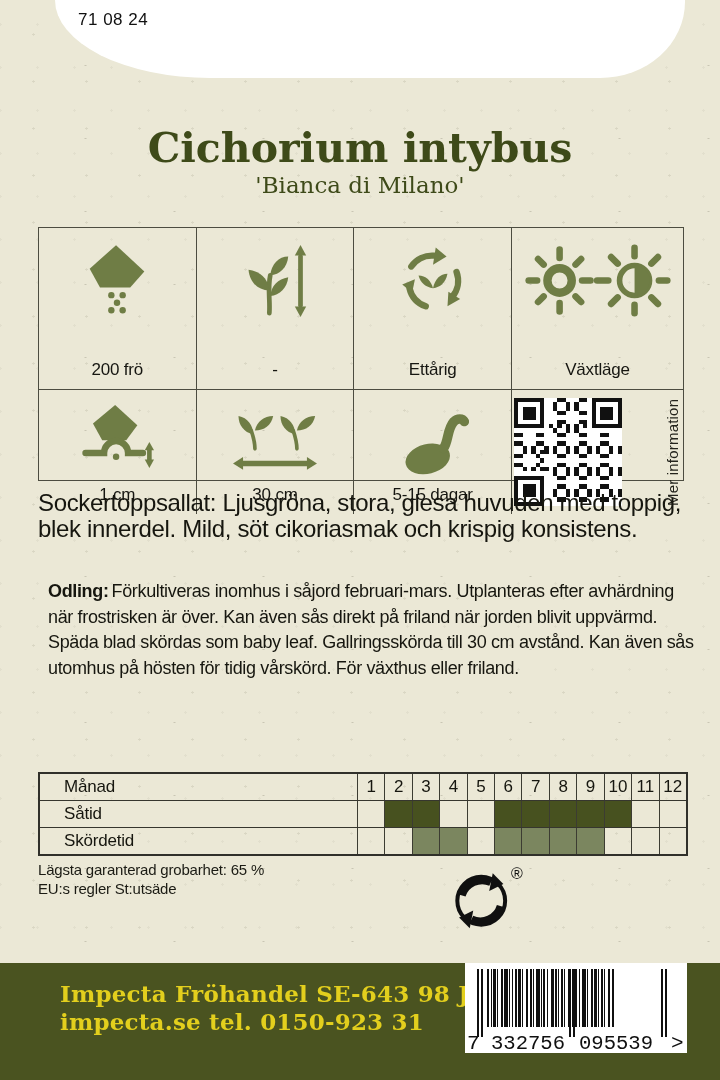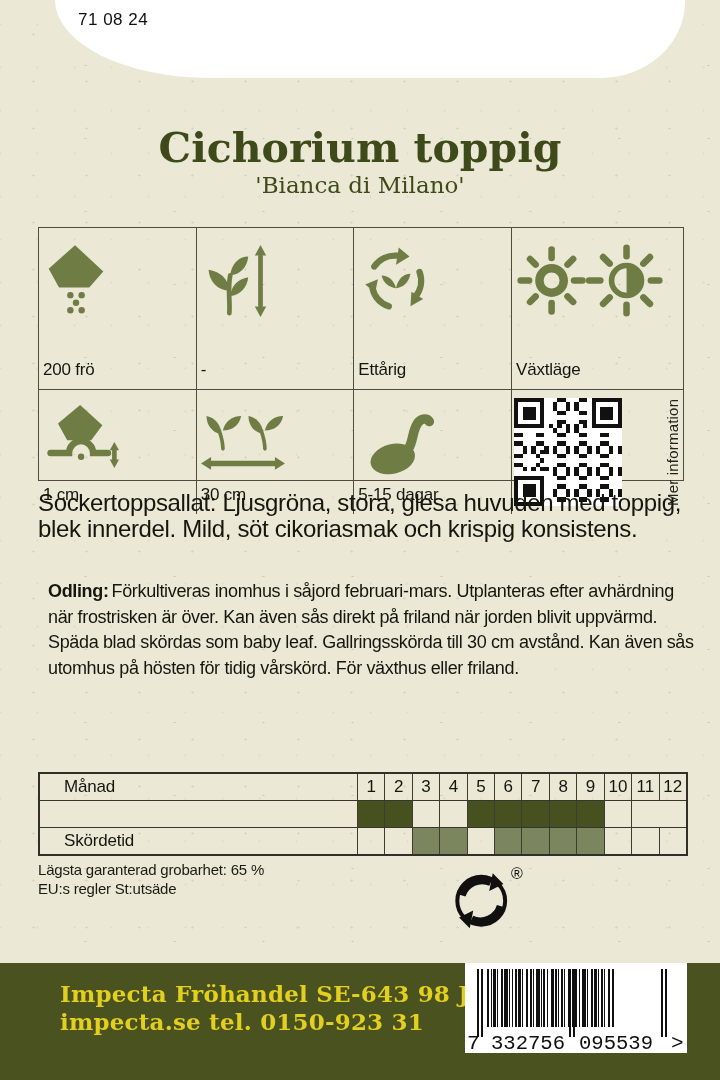--- a/index.html
+++ b/index.html
@@ -14,21 +14,21 @@
   .top-flap{position:absolute;left:55px;top:0;width:630px;height:78px;background:#fff;
     border-radius:0 0 85px 155px / 0 0 76px 78px;}
   .art-no{position:absolute;left:23px;top:10px;font-size:17px;letter-spacing:0.5px;color:#111;}
   .title{position:absolute;top:126px;left:0;right:0;text-align:center;margin:0;
     font-family:"DejaVu Serif",serif;font-weight:bold;font-size:41px;line-height:44px;color:var(--title-green,#3e4a19);}
   .subtitle{position:absolute;top:172px;left:0;right:0;text-align:center;margin:0;
     font-family:"DejaVu Serif",serif;font-weight:normal;font-size:23px;color:var(--title-green,#3e4a19);}
   .info-grid{position:absolute;left:38px;top:227px;width:646px;height:254px;
     display:grid;grid-template-columns:repeat(4,1fr);grid-template-rows:repeat(2,1fr);
     border:1px solid var(--grid-line,#4c4c40);box-sizing:border-box;}
-  .cell{display:flex;flex-direction:column;justify-content:space-between;
+  .cell{display:flex;flex-direction:column;align-items:center;justify-content:space-between;
     padding:15px 4px 9px;box-sizing:border-box;
     border-right:1px solid var(--grid-line,#4c4c40);border-bottom:1px solid var(--grid-line,#4c4c40);}
   .cell:nth-child(4n){border-right:none;gap:42px;}
   .cell:nth-child(n+5){border-bottom:none;}
   .cell svg.ic{display:block;}
   .ic *{fill:var(--icon-green,#6f7d45);}
   .ic .st{fill:none;stroke:var(--icon-green,#6f7d45);stroke-linecap:round;}
   .cl{font-size:17px;letter-spacing:-0.2px;color:#161611;}
   .qrcell{flex-direction:row;align-items:center;justify-content:center;gap:8px;padding:8px 2px;}
   .qr{width:108px;height:108px;shape-rendering:crispEdges;}
@@ -60,21 +60,21 @@
 </style>
 </head>
 <body>
 
 <div class="packet">
 
   <div class="top-flap">
     <span class="art-no">71 08 24</span>
   </div>
 
-  <h1 class="title">Cichorium toppig</h1>
+  <h1 class="title">Cichorium intybus</h1>
   <h2 class="subtitle">'Bianca di Milano'</h2>
 
   <div class="info-grid">
 
     <div class="cell">
       <svg class="ic" viewBox="0 0 70 80" width="66" height="76">
         <polygon points="34,2 64,30 49,47 17,47 6,27"></polygon>
         <circle cx="29" cy="55" r="3.4"></circle>
           <circle cx="41" cy="55" r="3.4"></circle>
         <circle cx="35" cy="63" r="3.4"></circle>
@@ -348,20 +348,21 @@
         <div class="cal-cell">5</div>
         <div class="cal-cell">6</div>
         <div class="cal-cell">7</div>
         <div class="cal-cell">8</div>
         <div class="cal-cell">9</div>
         <div class="cal-cell">10</div>
         <div class="cal-cell">11</div>
         <div class="cal-cell">12</div>
       </div>
       <div class="cal-row">
+        <div class="cal-label">Såtid</div>
         <div class="cal-cell"></div>
         <div class="cal-cell" style="background: rgb(71, 81, 31);"></div>
         <div class="cal-cell" style="background: rgb(71, 81, 31);"></div>
         <div class="cal-cell"></div>
         <div class="cal-cell"></div>
         <div class="cal-cell" style="background: rgb(71, 81, 31);"></div>
         <div class="cal-cell" style="background: rgb(71, 81, 31);"></div>
         <div class="cal-cell" style="background: rgb(71, 81, 31);"></div>
         <div class="cal-cell" style="background: rgb(71, 81, 31);"></div>
         <div class="cal-cell" style="background: rgb(71, 81, 31);"></div>

